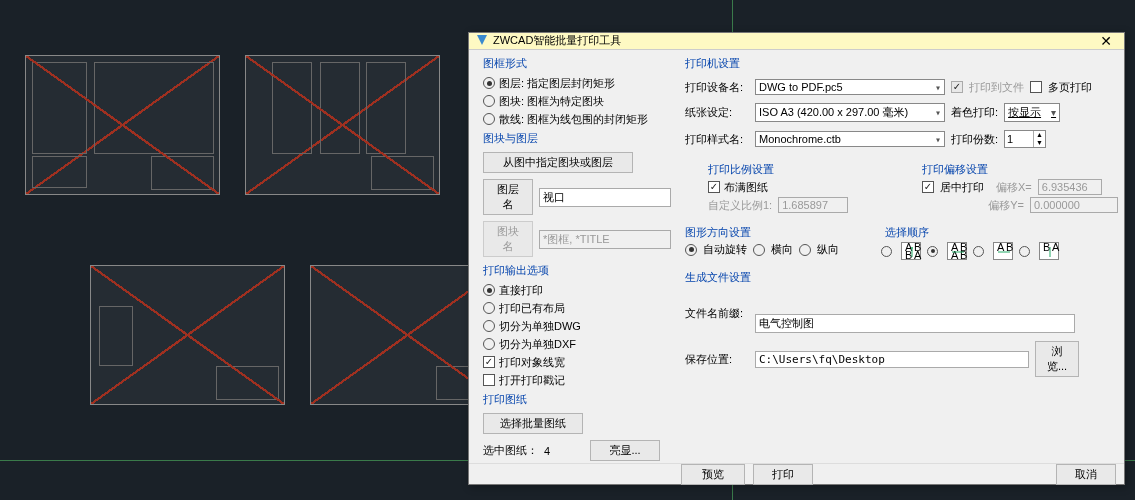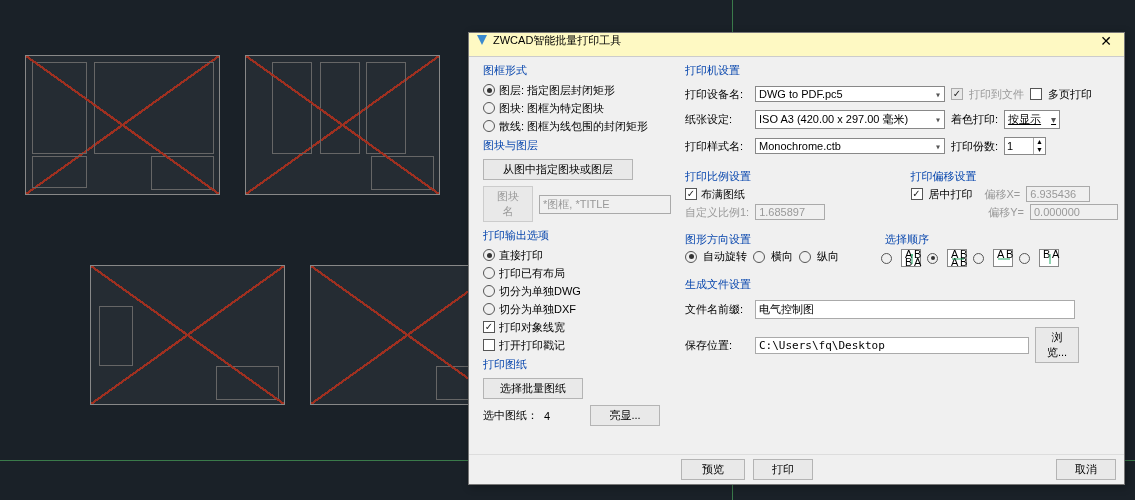--- a/index.html
+++ b/index.html
@@ -114,20 +114,24 @@
       <div class="radio-row">
           <span class="radio-dot"></span>
           <span>散线: 图框为线包围的封闭矩形</span>
         </div>
 
       <div class="group-title">图块与图层</div>
       <div class="row">
           <span class="btn" style="width:150px;">从图中指定图块或图层</span>
         </div>
       <div class="row">
+        <span class="btn" style="width:50px;">图层名</span>
+        <span class="input flex1">视口</span>
+      </div>
+      <div class="row">
         <span class="btn disabled" style="width:50px;">图块名</span>
         <span class="input disabled flex1">*图框, *TITLE</span>
       </div>
 
       <div class="group-title">打印输出选项</div>
       <div class="radio-row">
           <span class="radio-dot on"></span>
           <span>直接打印</span>
         </div>
       <div class="radio-row">
@@ -192,21 +196,21 @@
         <span class="label">打印份数:</span>
         <div class="spin">
             <input value="1" style="">
             <div class="arrows">
               <span>▲</span>
               <span>▼</span>
             </div>
           </div>
       </div>
 
-      <div class="twocol" style="margin-top:6px;">
+      <div class="twocol" style="margin-top:6px;margin-left:23px;">
         <div class="subgroup">
           <div class="group-title">打印比例设置</div>
           <div class="check-row">
               <span class="check-box on"></span>
               <span>布满图纸</span>
             </div>
           <div class="row">
             <span class="label" style="color:#999;">自定义比例1:</span>
             <span class="input disabled" style="width:70px;">1.685897</span>
           </div>
@@ -277,21 +281,21 @@
                   <path d="M10 14 L10 4" stroke="#2a6" stroke-width="1"></path>
                 </svg>
               </span>
           </div>
         </div>
       </div>
 
       <div class="group-title" style="margin-top:6px;">生成文件设置</div>
       <div class="row">
         <span class="label" style="width:64px;">文件名前缀:</span>
-        <span class="input" style="width:320px;">电气控制图</span>
+        <span class="input" style="width:320px;margin-top:21px;">电气控制图</span>
       </div>
       <div class="row">
         <span class="label" style="width:64px;">保存位置:</span>
         <span class="input" style="width:274px;font-family:monospace;">C:\Users\fq\Desktop</span>
         <span class="btn" style="width:44px;">浏览...</span>
       </div>
     </div>
   </div>
 
   <div class="footer">

